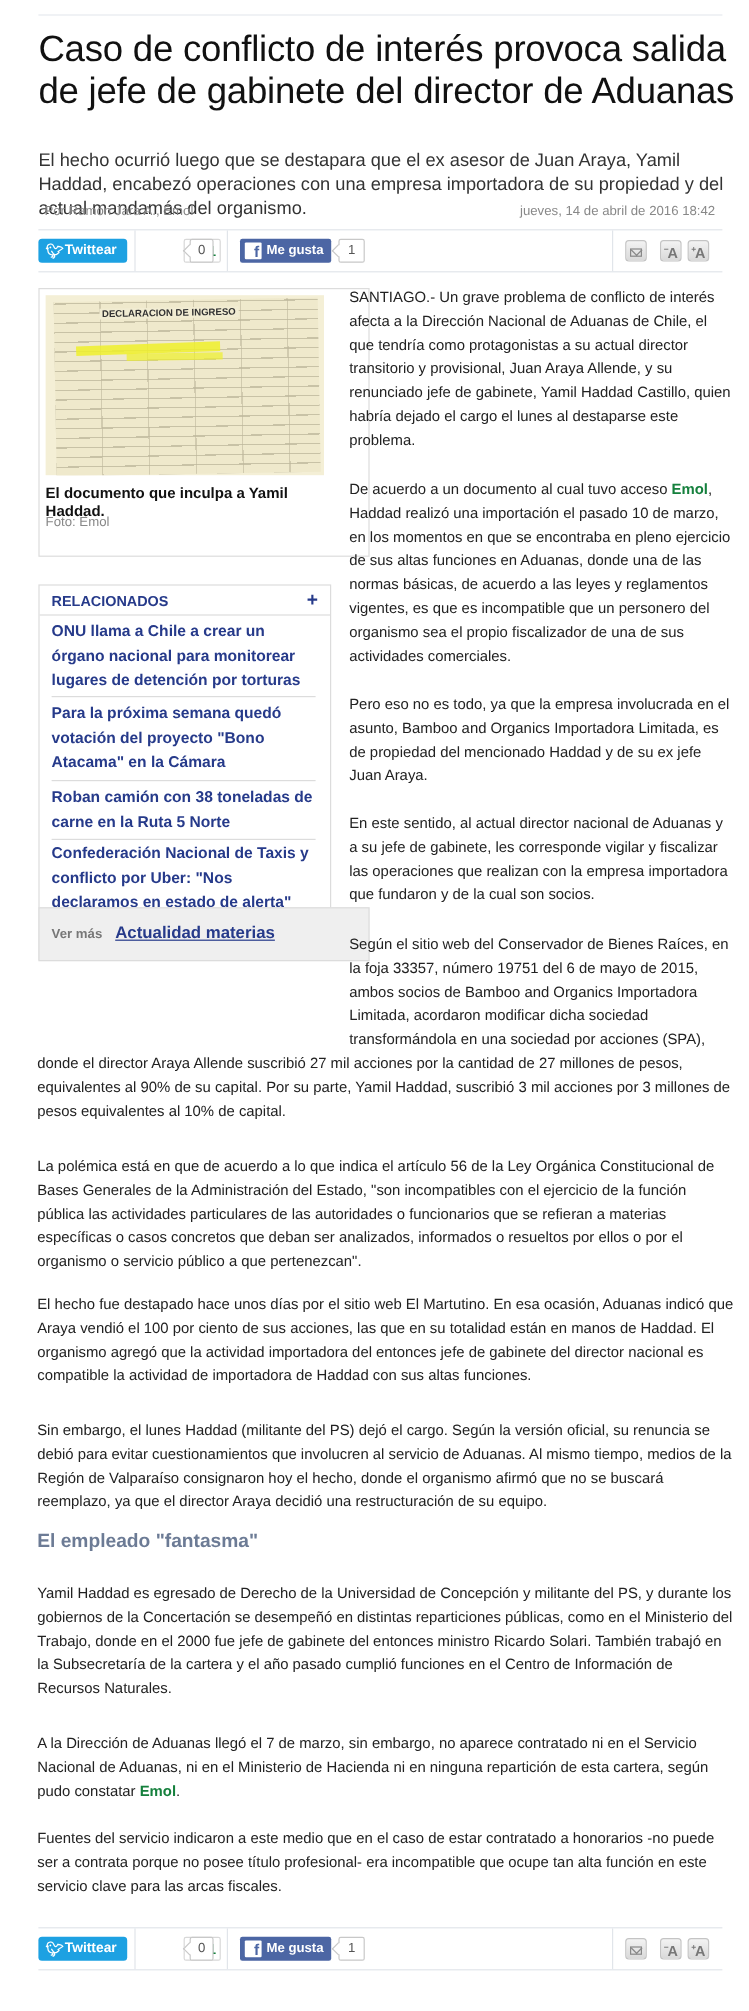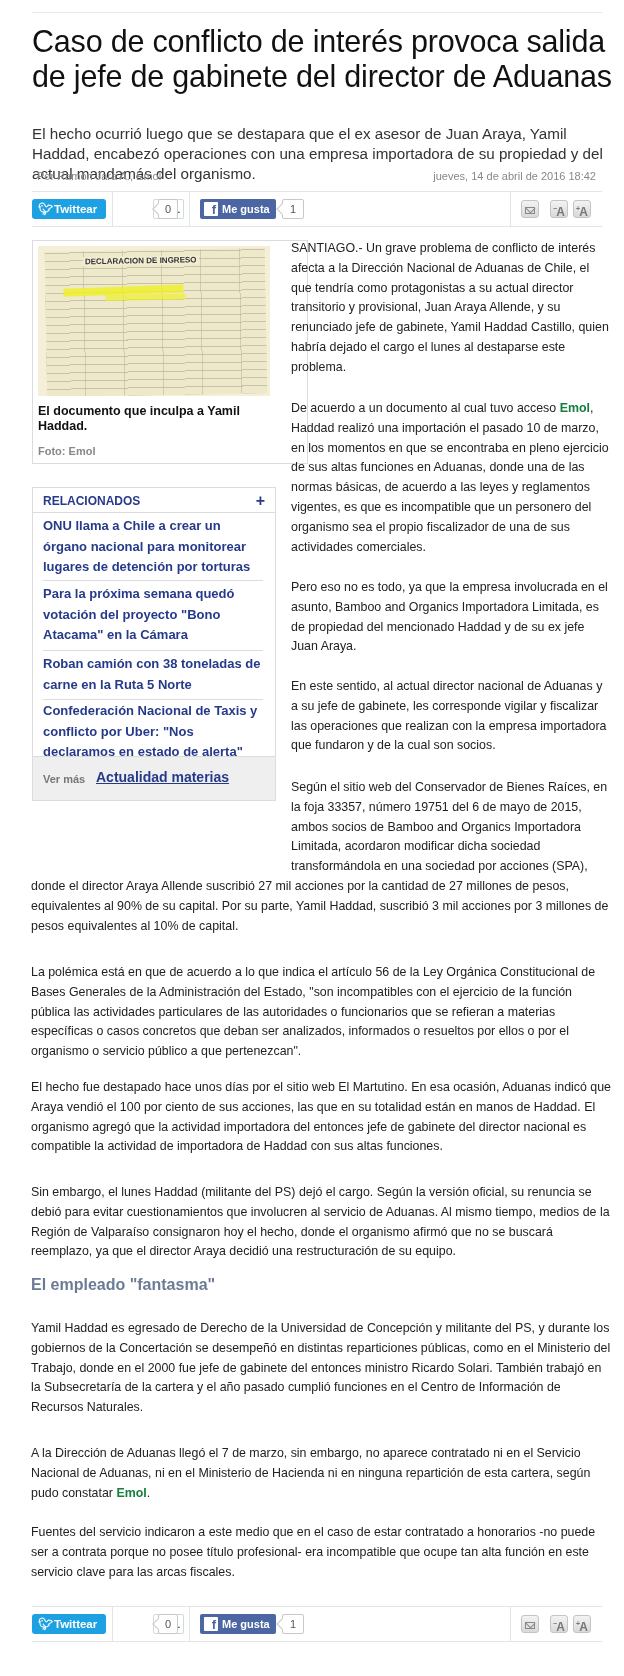--- a/index.html
+++ b/index.html
@@ -118,21 +118,21 @@
       transform: rotate(-1deg);
     }
     .photo .highlight2 {
       position: absolute; left: 60px; top: 44px; width: 80px; height: 6px; background: #eef02a; opacity: 0.7;
     }
     .photo-caption {
       position: absolute; left: 5px; top: 163px; width: 230px;
       font-size: 12.5px; line-height: 15px; font-weight: bold; color: #111;
     }
     .photo-credit {
-      position: absolute; left: 5px; top: 204px; font-size: 11px; color: #888; font-weight: bold;
+      position: absolute; left: 5px; top: 188px; font-size: 11px; color: #888;
     }
 
     
     .related {
       position: absolute; left: 32px; top: 487px; width: 244px; height: 313px;
       border: 1px solid #dcdcdc; background: #fff;
     }
     .related-header {
       position: absolute; left: 0; top: 0; width: 242px; height: 25px;
       border-bottom: 1px solid #dcdcdc;
@@ -142,21 +142,21 @@
     }
     .related-plus {
       position: absolute; right: 10px; top: 5px; font-size: 16px; font-weight: bold; color: #263a8a; line-height: 16px;
     }
     .related-item {
       position: absolute; left: 10px; width: 222px;
       font-size: 13px; line-height: 20.5px; font-weight: bold; color: #263a8a; cursor: pointer;
     }
     .related-sep { position: absolute; left: 10px; width: 220px; height: 1px; background: #dcdcdc; }
     .related-footer {
-      position: absolute; left: -1px; top: 268px; width: 244px; height: 45px;
+      position: absolute; left: -1px; top: 268px; width: 276px; height: 45px;
       background: #efefef; border: 1px solid #dcdcdc;
     }
     .vermas-label { position: absolute; left: 10px; top: 16px; font-size: 11px; font-weight: bold; color: #777; }
     .vermas-link {
       position: absolute; left: 63px; top: 12px; font-size: 14px; font-weight: bold; color: #263a8a; text-decoration: underline;
     }
 
     
     .p {
       position: absolute; font-size: 12.4px; line-height: 19.8px; color: #222;

